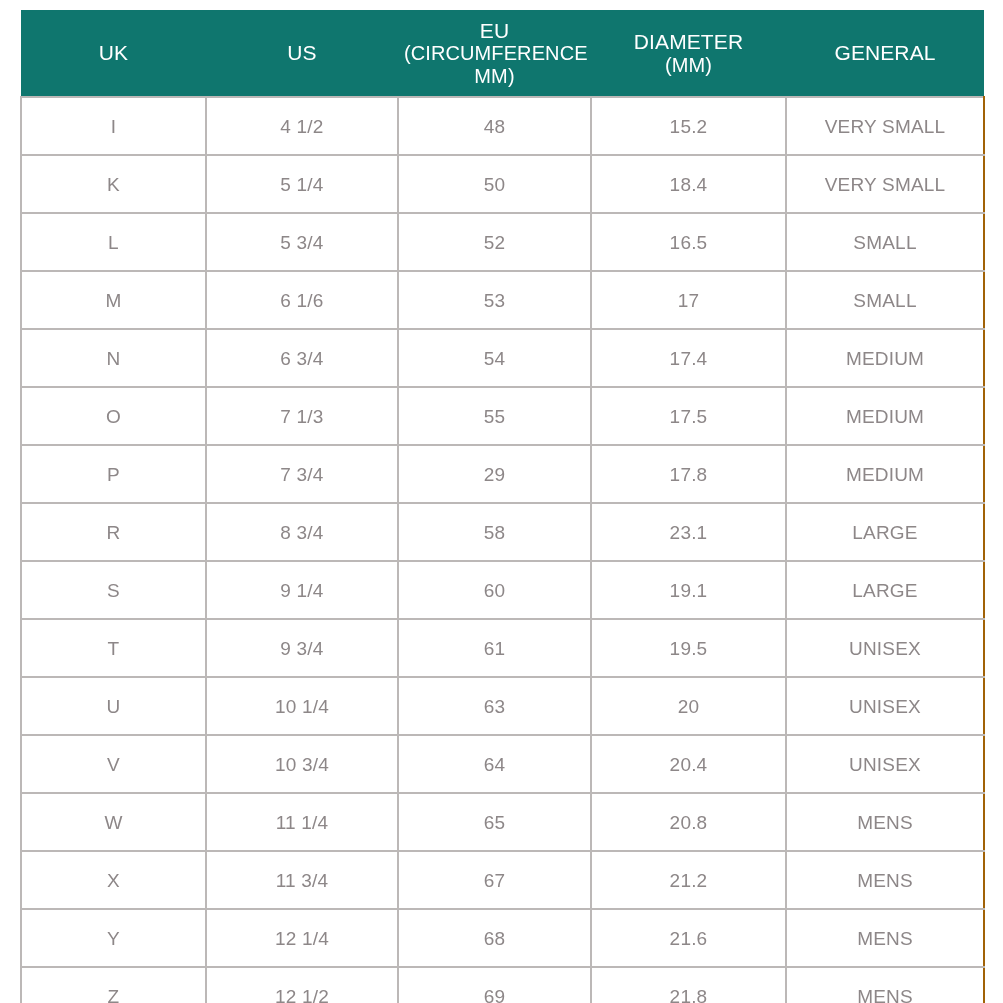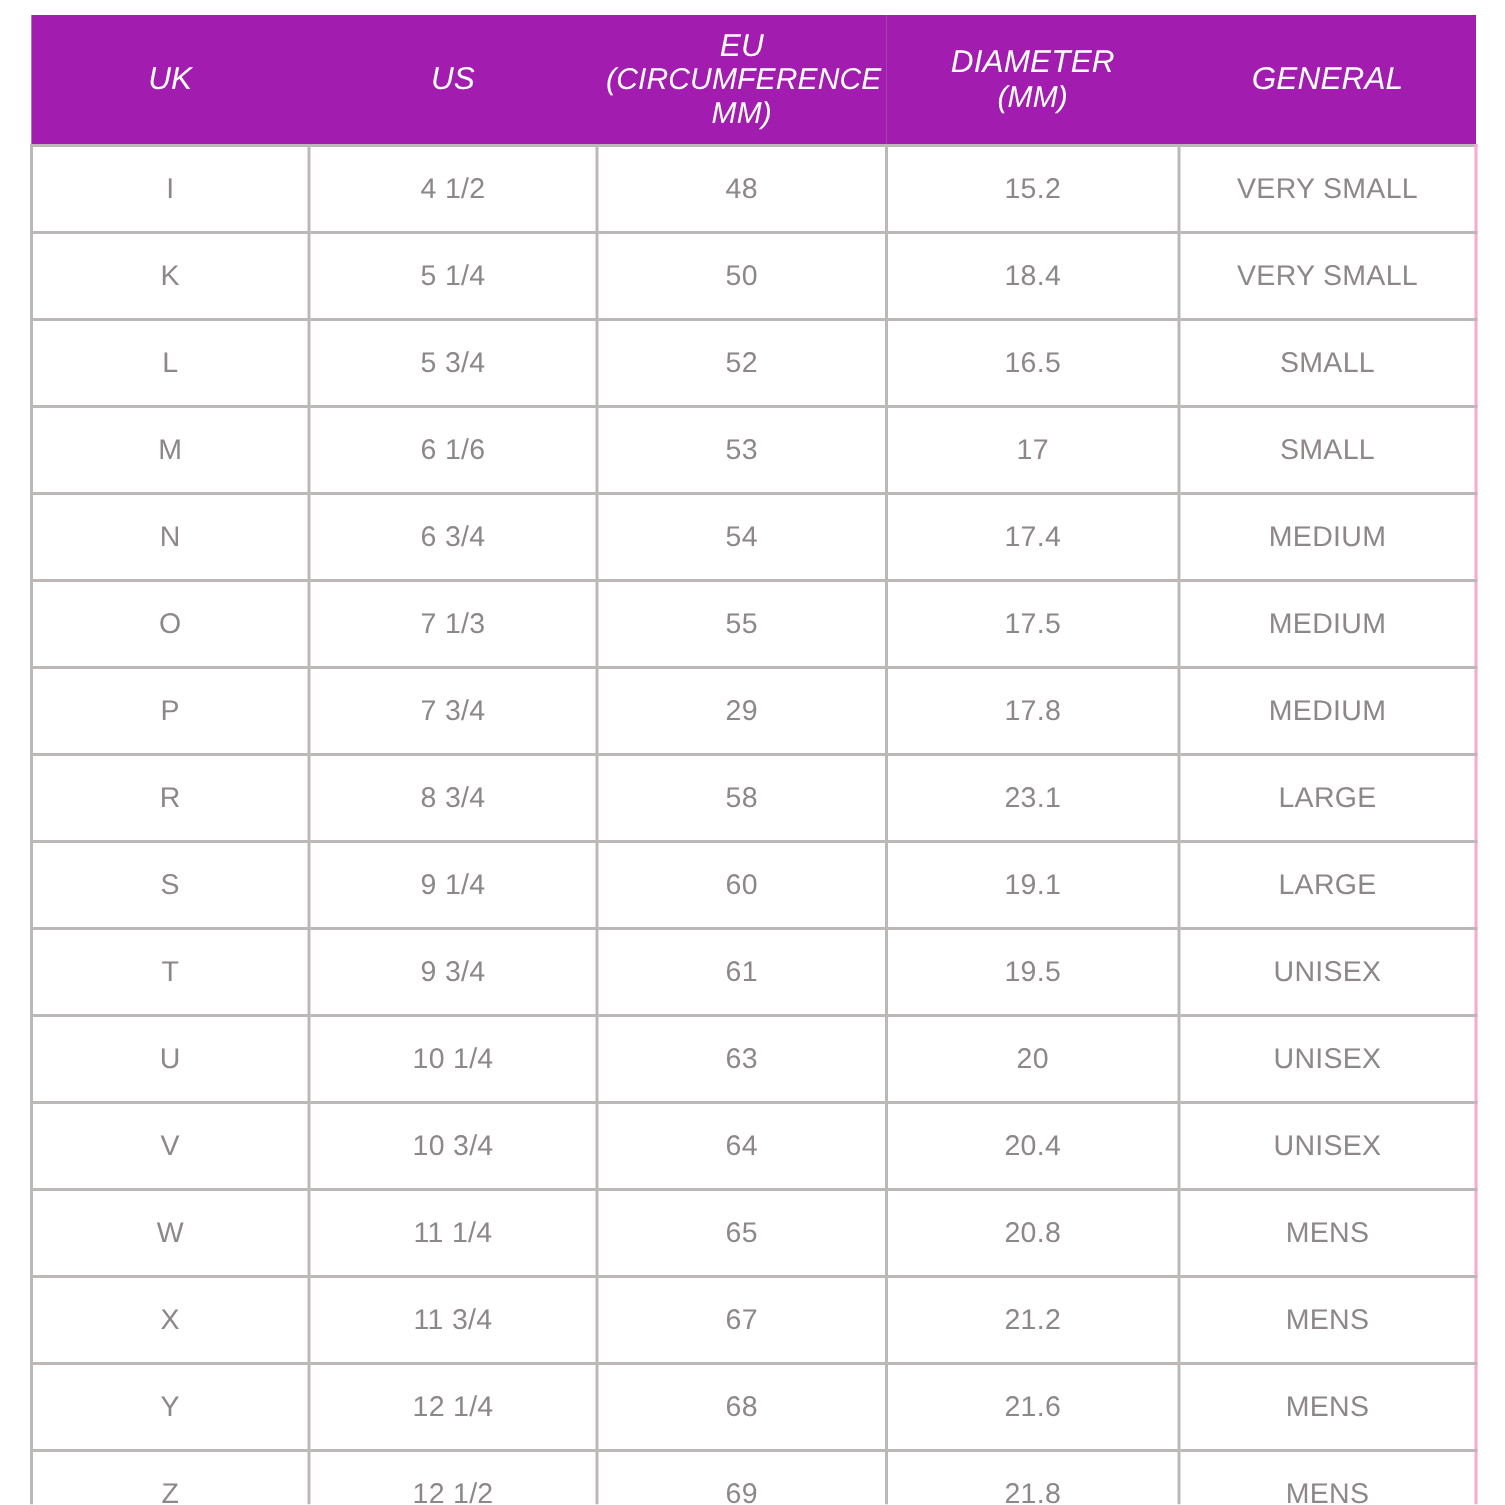--- a/index.html
+++ b/index.html
@@ -42,32 +42,31 @@
   table.size-chart col.c-us      { width: 192px; }
   table.size-chart col.c-eu      { width: 193px; }
   table.size-chart col.c-dia     { width: 195px; }
   table.size-chart col.c-general { width: 198px; }
 
   thead tr.header-row {
     background: #9a9394;
   }
 
   thead th {
-    background: #a21caf;
+    background: #0f766e;
     color: #ffffff;
     font-weight: normal;
     font-size: 21px;
     line-height: 1.12;
     text-align: center;
     vertical-align: middle;
     height: 78px;
     padding: 4px 6px;
     border: none;
     letter-spacing: 0.1px;
-    font-style: italic;
   }
 
   thead th .hdr-main {
     display: block;
   }
   thead th .hdr-sub {
     display: block;
     font-size: 20px;
     line-height: 1.12;
   }
@@ -79,21 +78,21 @@
     vertical-align: middle;
     color: #8d8788;
     font-size: 19px;
     line-height: 1;
     padding: 2px 4px;
     background: #ffffff;
     letter-spacing: 0.2px;
   }
 
   tbody tr td:first-child { border-left: 2px solid #bcb8b7; }
-  tbody tr td:last-child  { border-right: 2px solid #f9a8d4; }
+  tbody tr td:last-child  { border-right: 2px solid #a16207; }
   tbody tr:last-child td  { border-bottom: 2px solid #bcb8b7; }
 </style>
 </head>
 <body>
 
 <div class="page">
   <div class="table-wrap">
     <table class="size-chart">
       <colgroup>
         <col class="c-uk">

